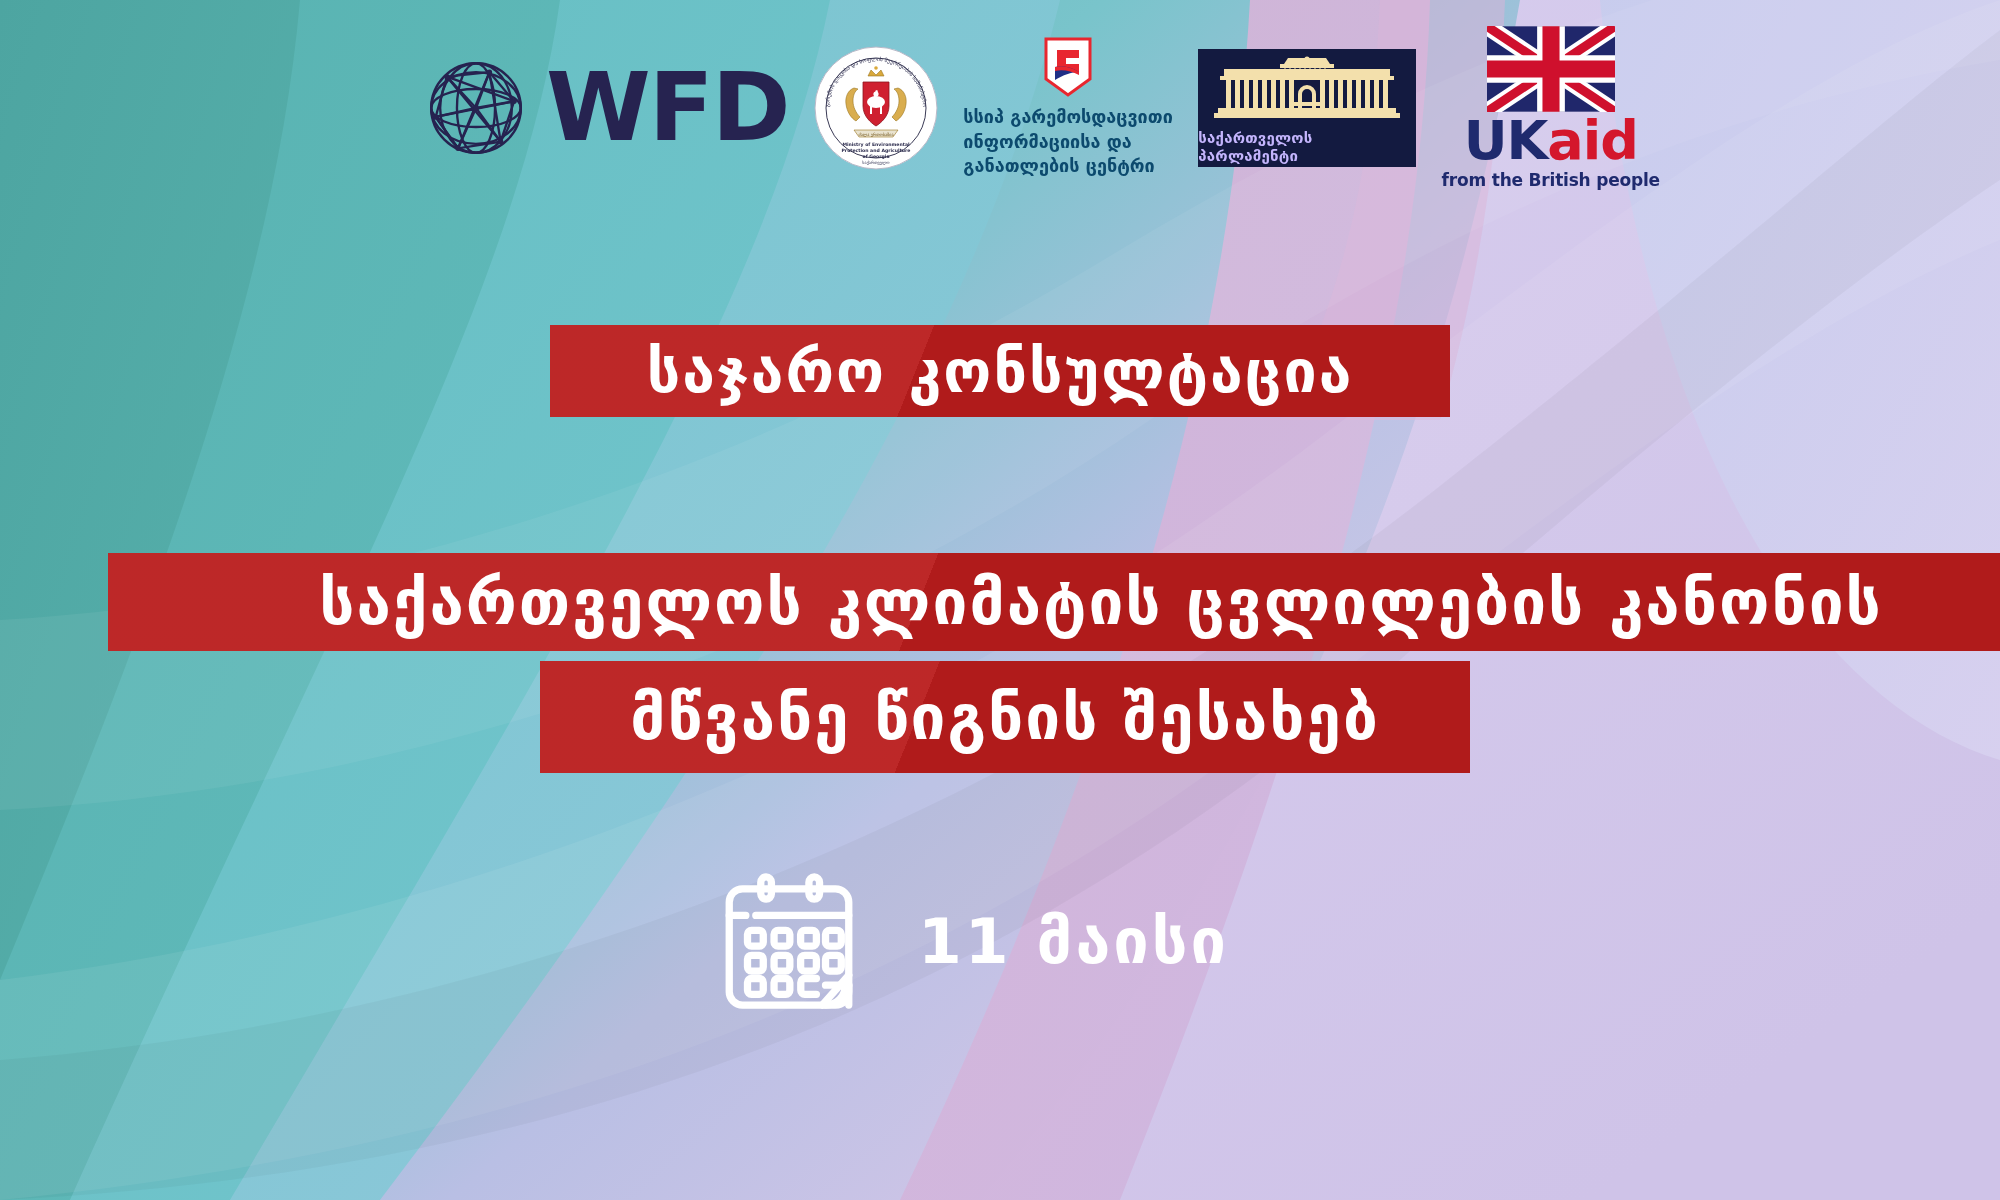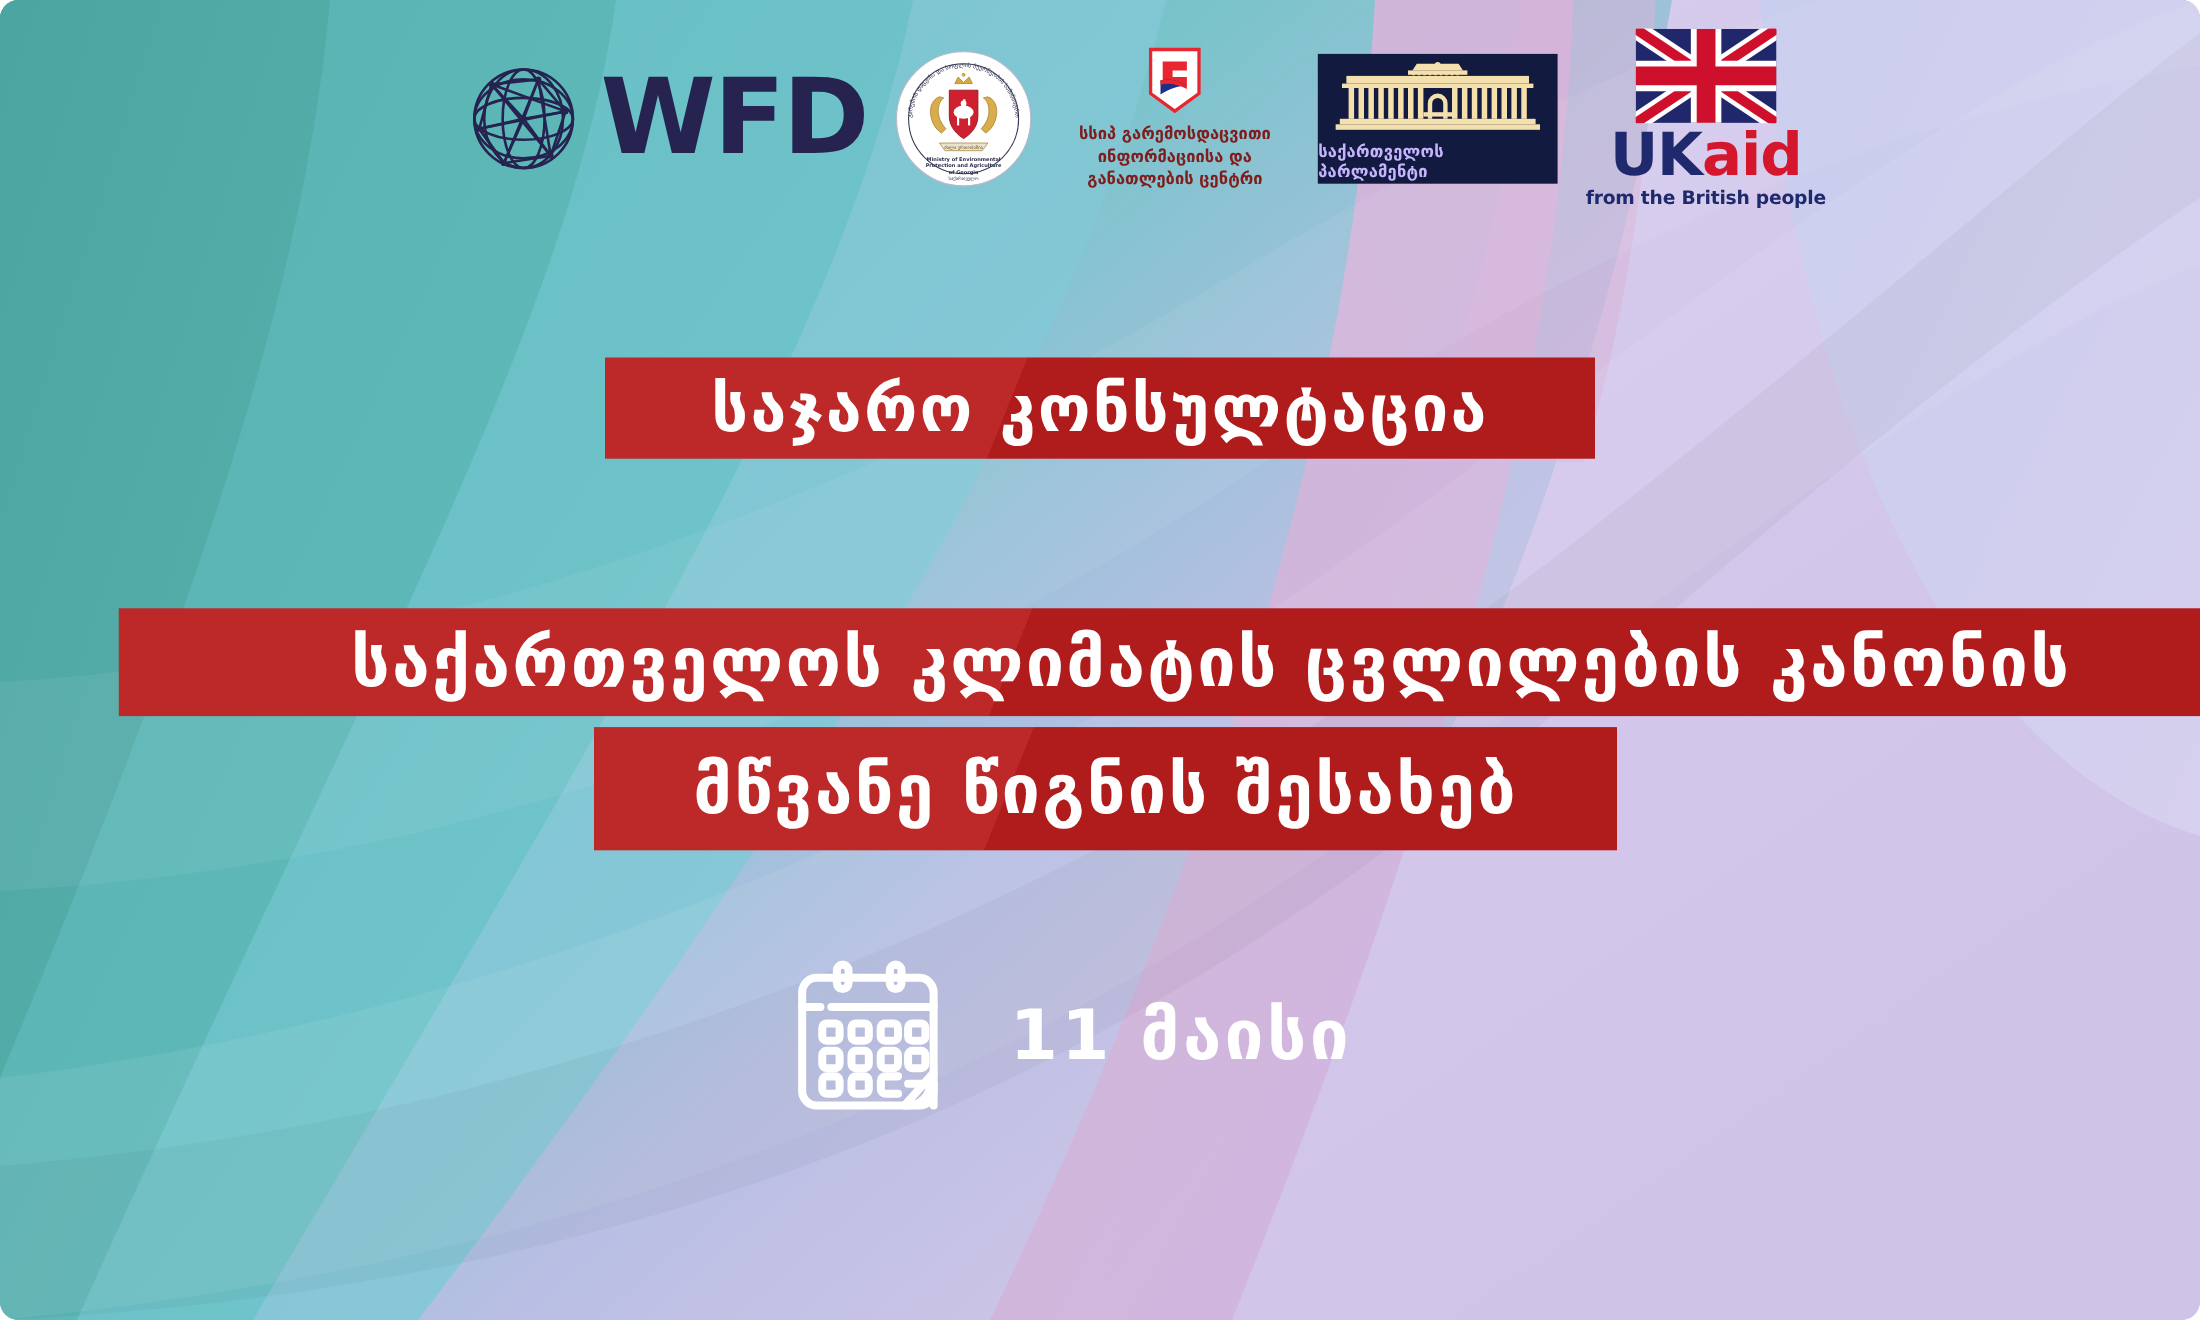--- a/index.html
+++ b/index.html
@@ -9,21 +9,20 @@
   }
   body {
     font-family: "DejaVu Sans", "Liberation Sans", sans-serif;
   }
   #poster {
     position: relative;
     width: 2000px;
     height: 1200px;
     overflow: hidden;
     background: #cfc4e8;
-    border-radius: 17px;
   }
   #bg-svg {
     position: absolute;
     inset: 0;
     width: 2000px;
     height: 1200px;
     display: block;
   }
 
   
@@ -52,24 +51,24 @@
   }
 
   
   .seal-wrap { width: 124px; height: 124px; position: relative; }
   .seal-svg { width: 124px; height: 124px; display: block; }
 
   
   .eiec { flex-direction: column; align-items: center; gap: 7px; width: 210px; }
   .eiec-mark { width: 52px; height: 62px; display: block; }
   .eiec-text {
-    color: #7f1d1d;
-    font-size: 15px;
+    color: #0c4a6e;
+    font-size: 18px;
     line-height: 1.38;
-    text-align: center;
+    text-align: left;
     font-weight: 600;
     font-family: "DejaVu Sans", sans-serif;
   }
 
   
   .parl {
     width: 218px;
     height: 118px;
     background: #131a40;
     display: flex;

